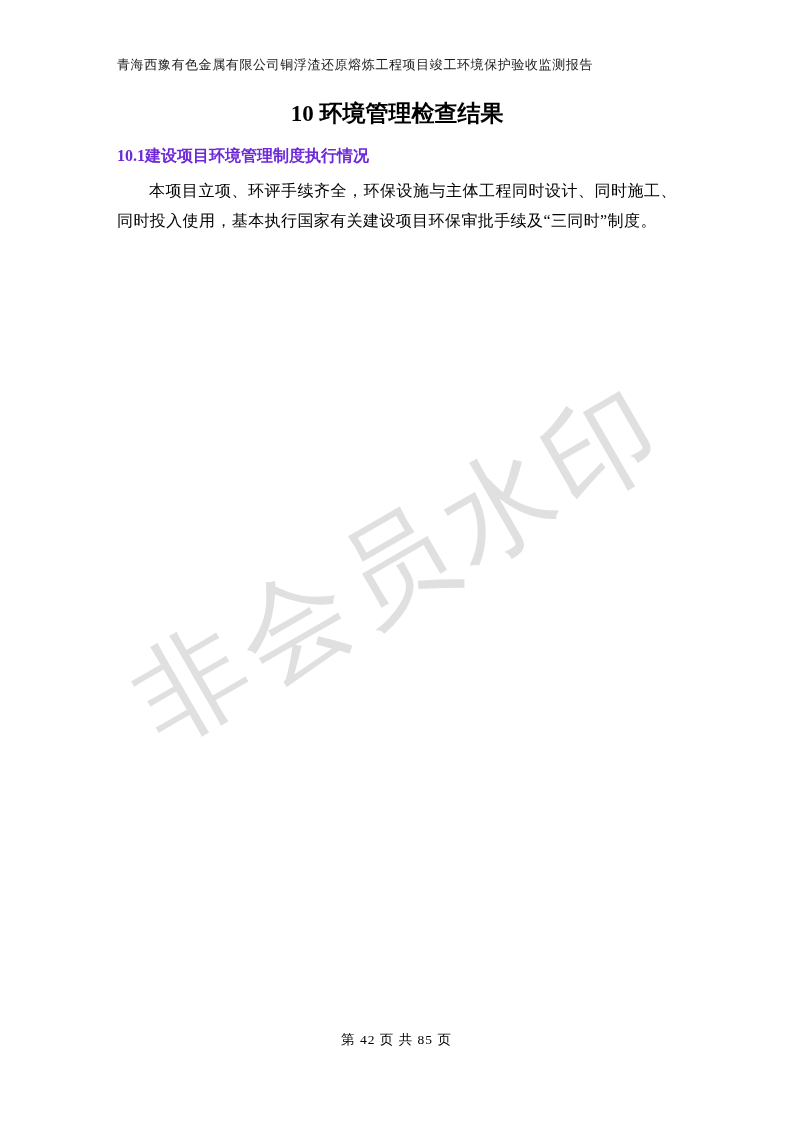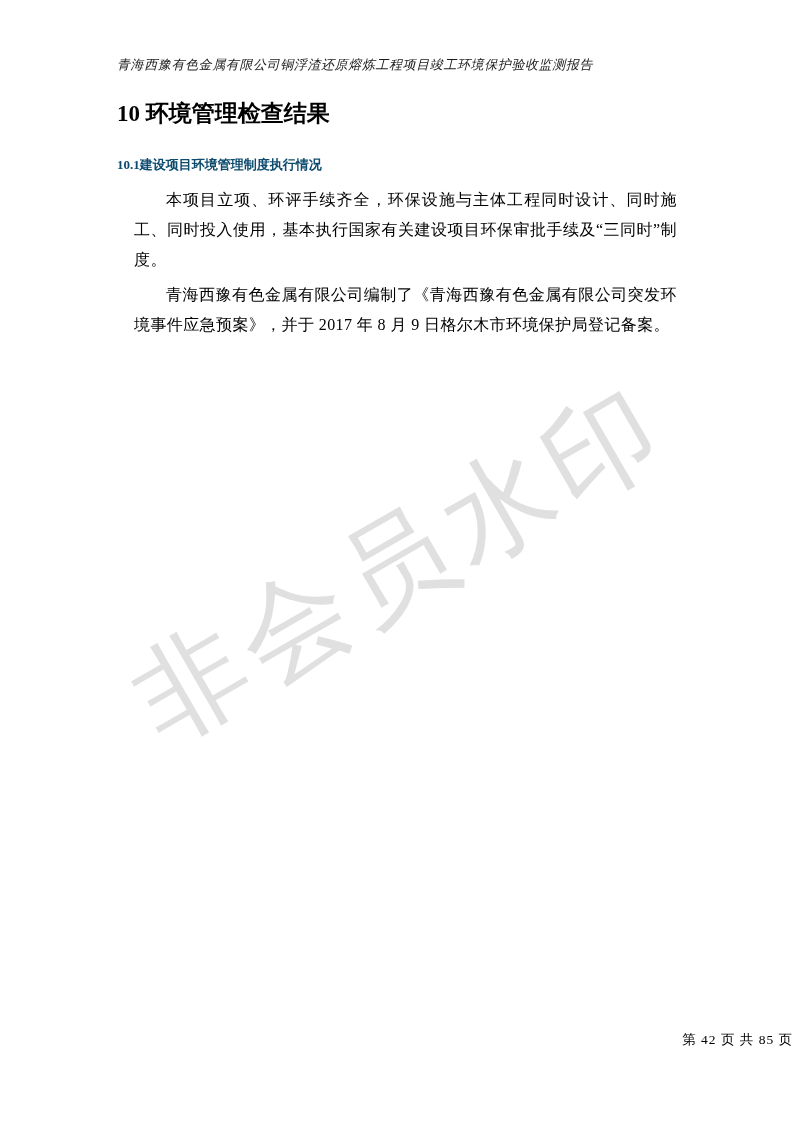--- a/index.html
+++ b/index.html
@@ -29,61 +29,61 @@
     white-space: nowrap;
     z-index: 0;
     user-select: none;
   }
   .page-header {
     position: absolute;
     top: 56px;
     left: 117px;
     width: 560px;
     z-index: 1;
-    font-style: italic;
     font-size: 13px;
     letter-spacing: 0.6px;
     color: #1a1a1a;
   }
   .content {
     position: absolute;
     top: 98px;
     left: 117px;
     width: 560px;
     z-index: 1;
   }
   .chapter-title {
-    margin: 0 0 22px 0;
+    margin: 0 0 13px 0;
     font-size: 23px;
     line-height: 32px;
     font-weight: bold;
     color: #000000;
+    text-align: center;
   }
   .section-heading {
     margin: 12px 0 7px 0;
-    font-size: 13px;
+    font-size: 16px;
     line-height: 26px;
     font-weight: bold;
-    color: #0c4a6e;
+    color: #6d28d9;
   }
   .para {
-    margin: 0 0 5px 17px;
+    margin: 0 0 5px 0;
     font-size: 16px;
     line-height: 30px;
     text-align: justify;
     text-indent: 2em;
     letter-spacing: 0.4px;
     color: #000000;
   }
   .page-footer {
     position: absolute;
     top: 1031px;
     left: 0;
     width: 793px;
-    text-align: right;
+    text-align: center;
     font-size: 13.5px;
     letter-spacing: 1px;
     z-index: 1;
     color: #000000;
   }
 </style>
 </head>
 <body>
 
 <div class="page">
@@ -101,20 +101,19 @@
       <p class="para">本项目立项、环评手续齐全，环保设施与主体工程同时设计、同时施工、同时投入使用，基本执行国家有关建设项目环保审批手续及“三同时”制度。</p>
     </section>
 
     <section>
     </section>
 
     <section>
     </section>
 
     <section>
-      <p class="para">青海西豫有色金属有限公司编制了《青海西豫有色金属有限公司突发环境事件应急预案》，并于 2017 年 8 月 9 日格尔木市环境保护局登记备案。</p>
     </section>
 
   </div>
 
   <div class="page-footer">第 42 页 共 85 页</div>
 
 </div>
 
 </body></html>

